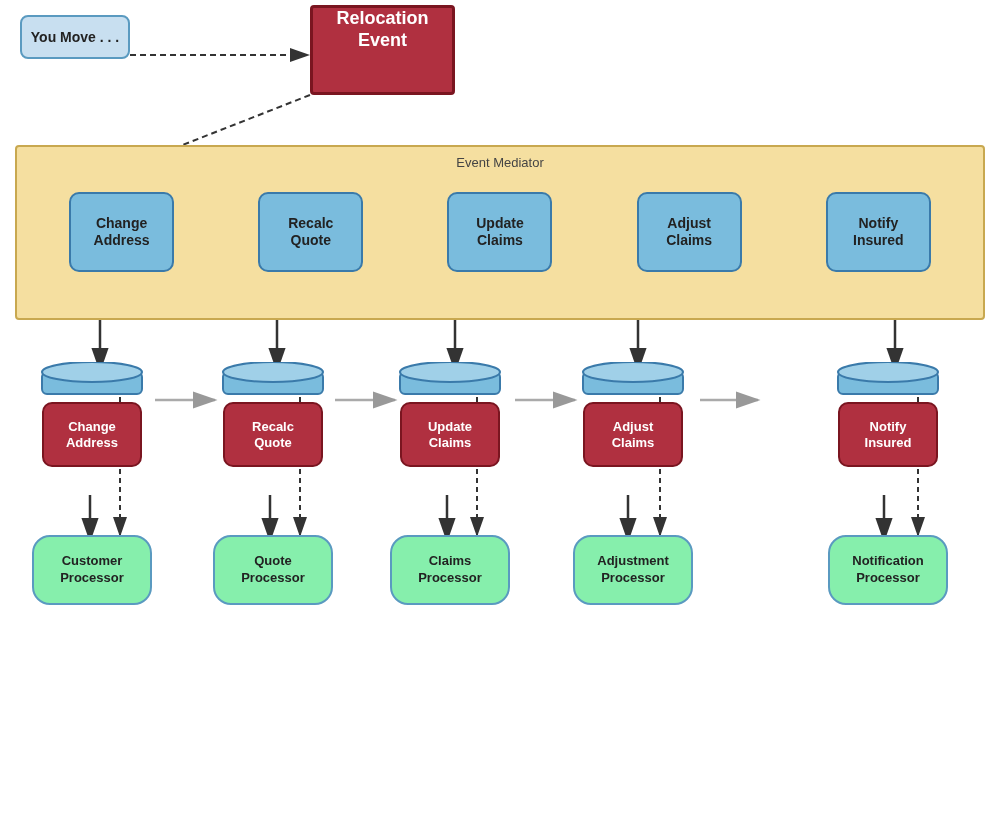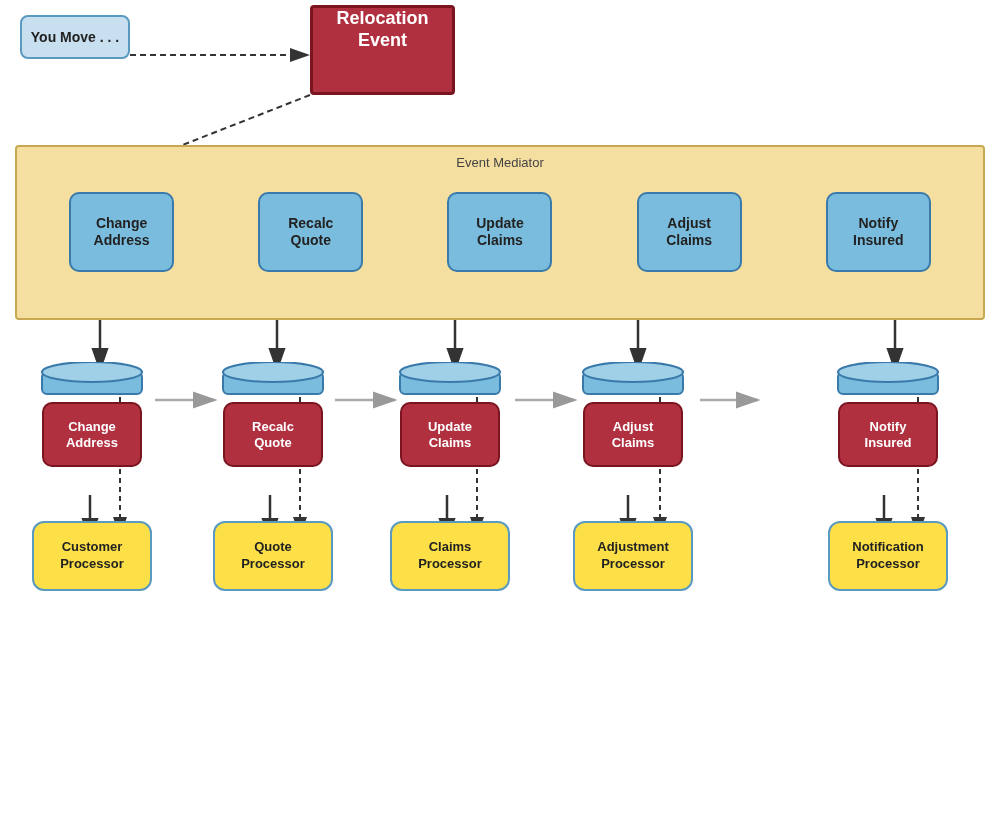--- a/index.html
+++ b/index.html
@@ -118,31 +118,32 @@
       font-weight: bold;
       color: #fff;
       text-align: center;
       line-height: 1.2;
       margin-bottom: 6px;
     }
 
     .processor-box {
       width: 120px;
       height: 70px;
-      background: #fde047;
+      background: #86efac;
       border: 2px solid #5a9ac0;
-      border-radius: 12px;
+      border-radius: 18px;
       display: flex;
       align-items: center;
       justify-content: center;
       font-size: 13px;
       font-weight: bold;
       color: #222;
       text-align: center;
       line-height: 1.3;
+      margin-top: 14px;
     }
 
     svg.diagram-svg {
       position: absolute;
       top: 0;
       left: 0;
       width: 1000px;
       height: 813px;
       pointer-events: none;
     }

